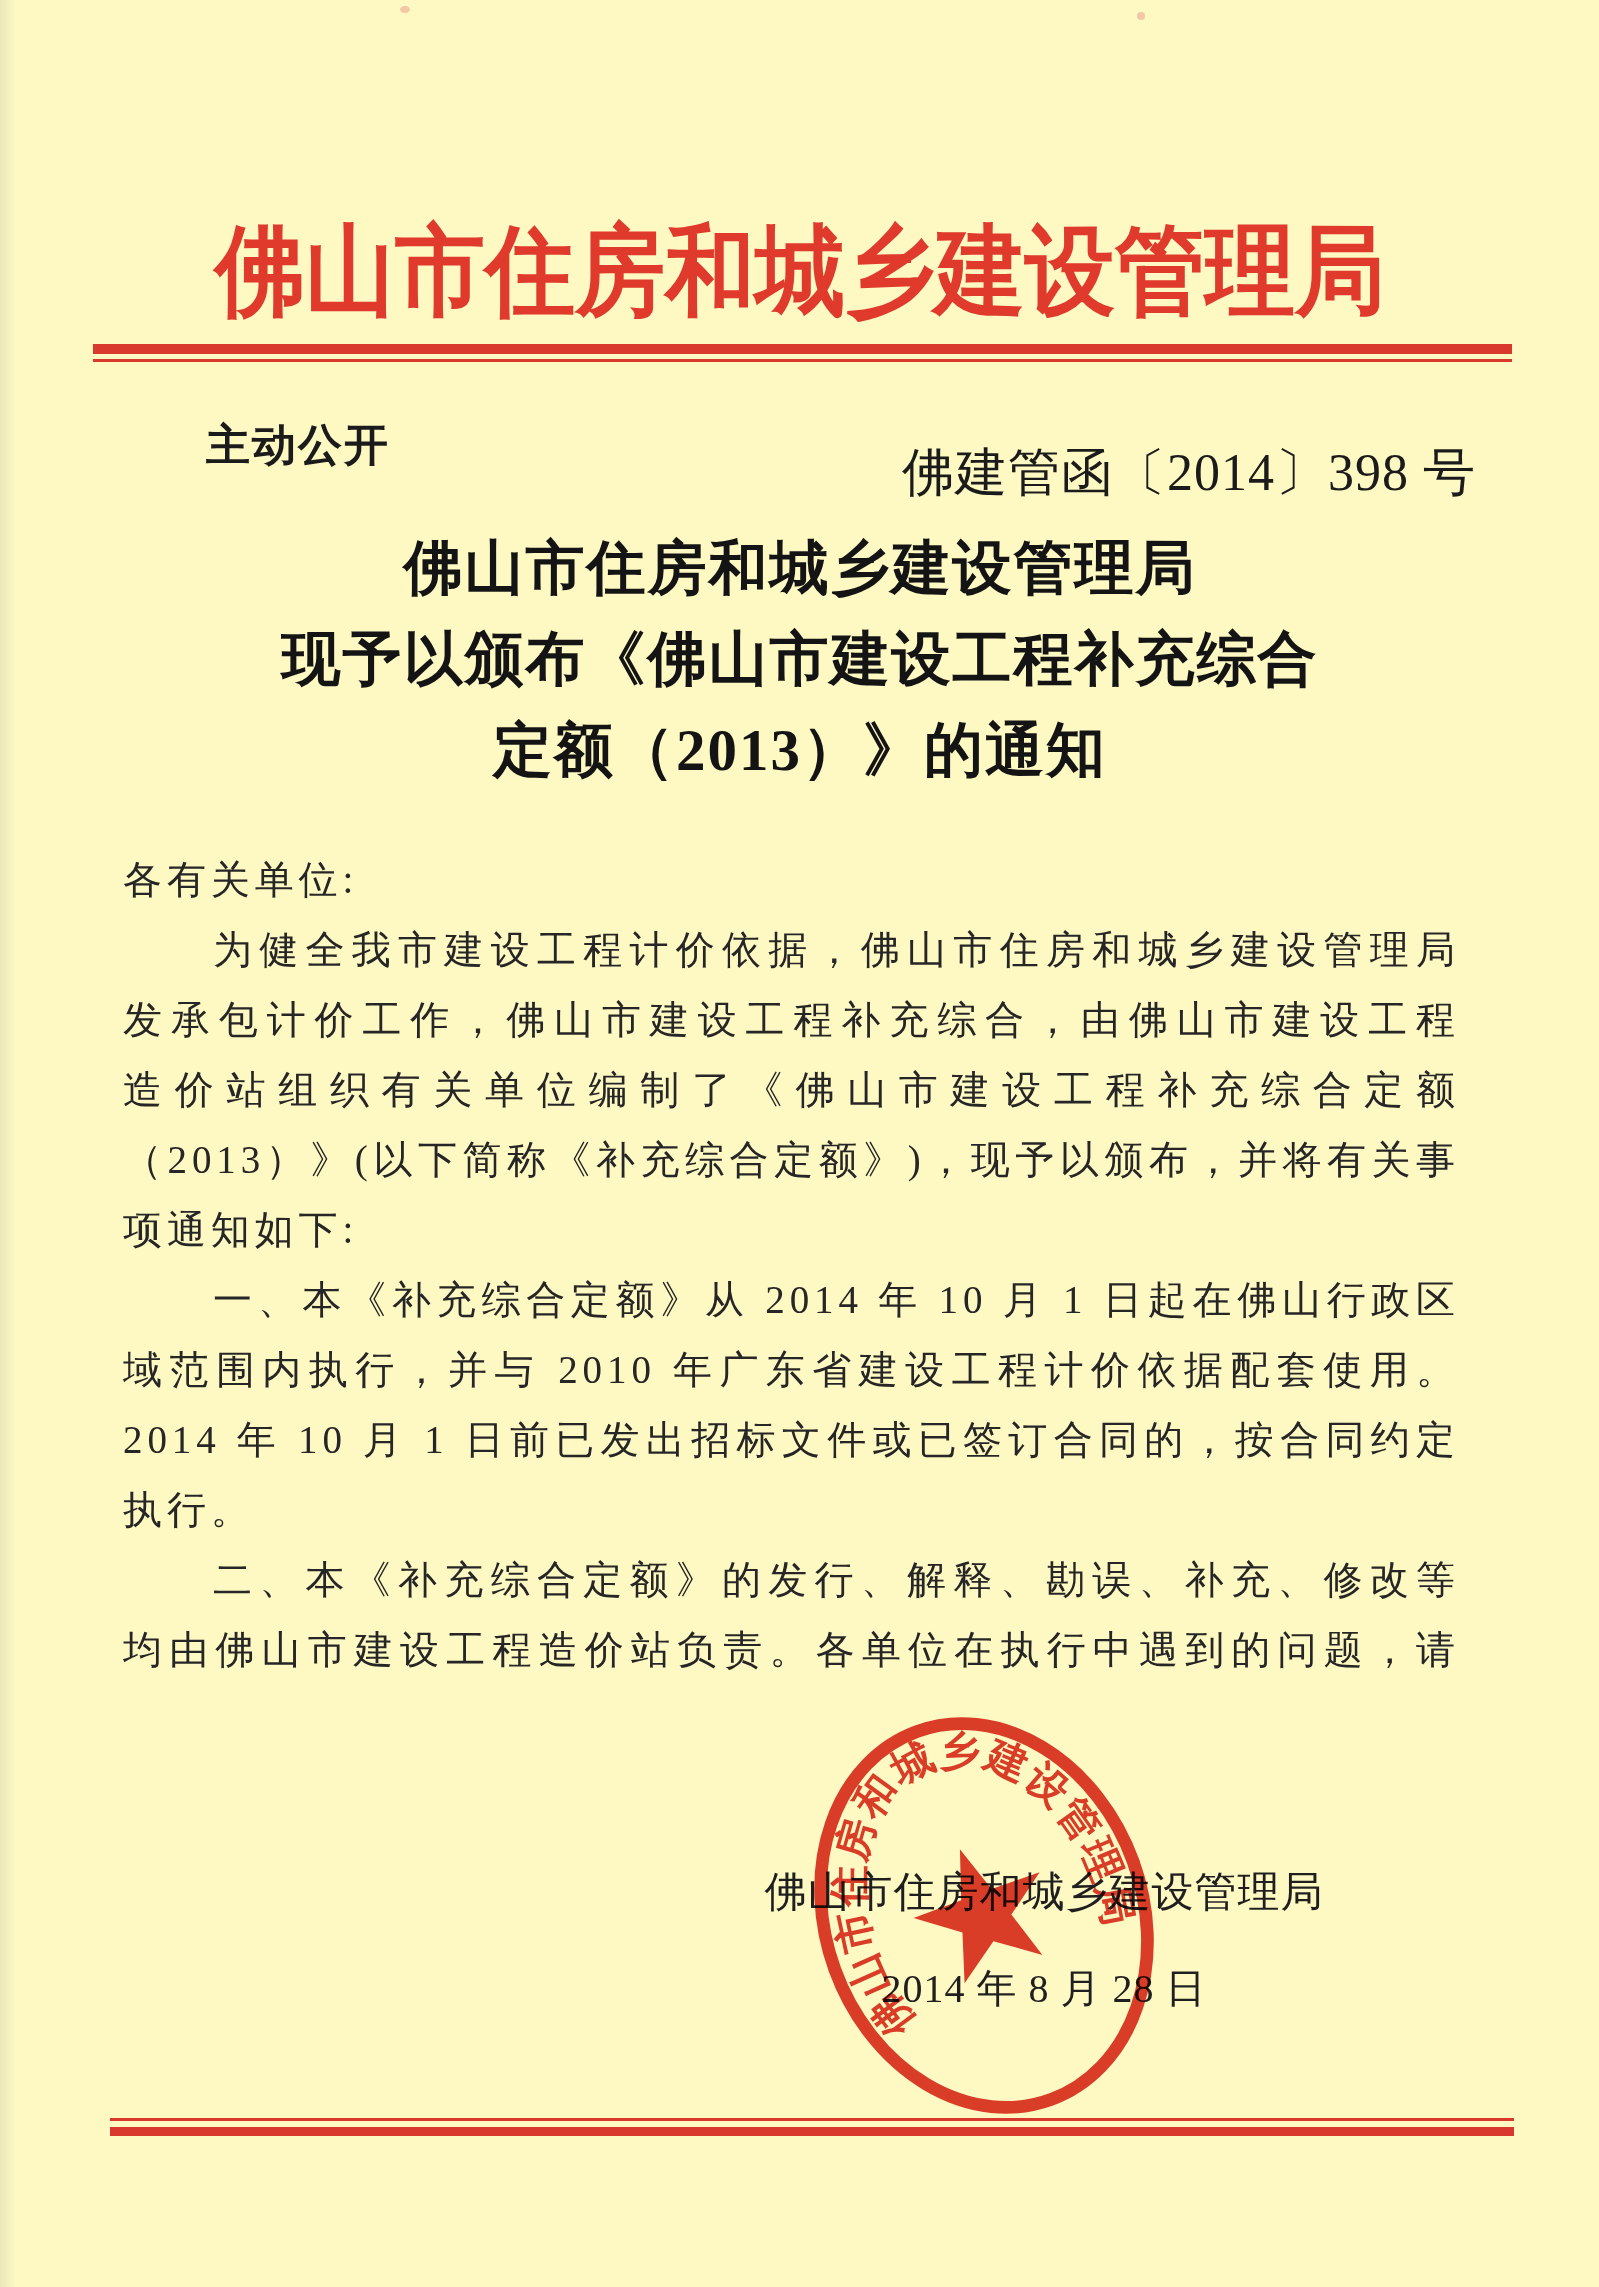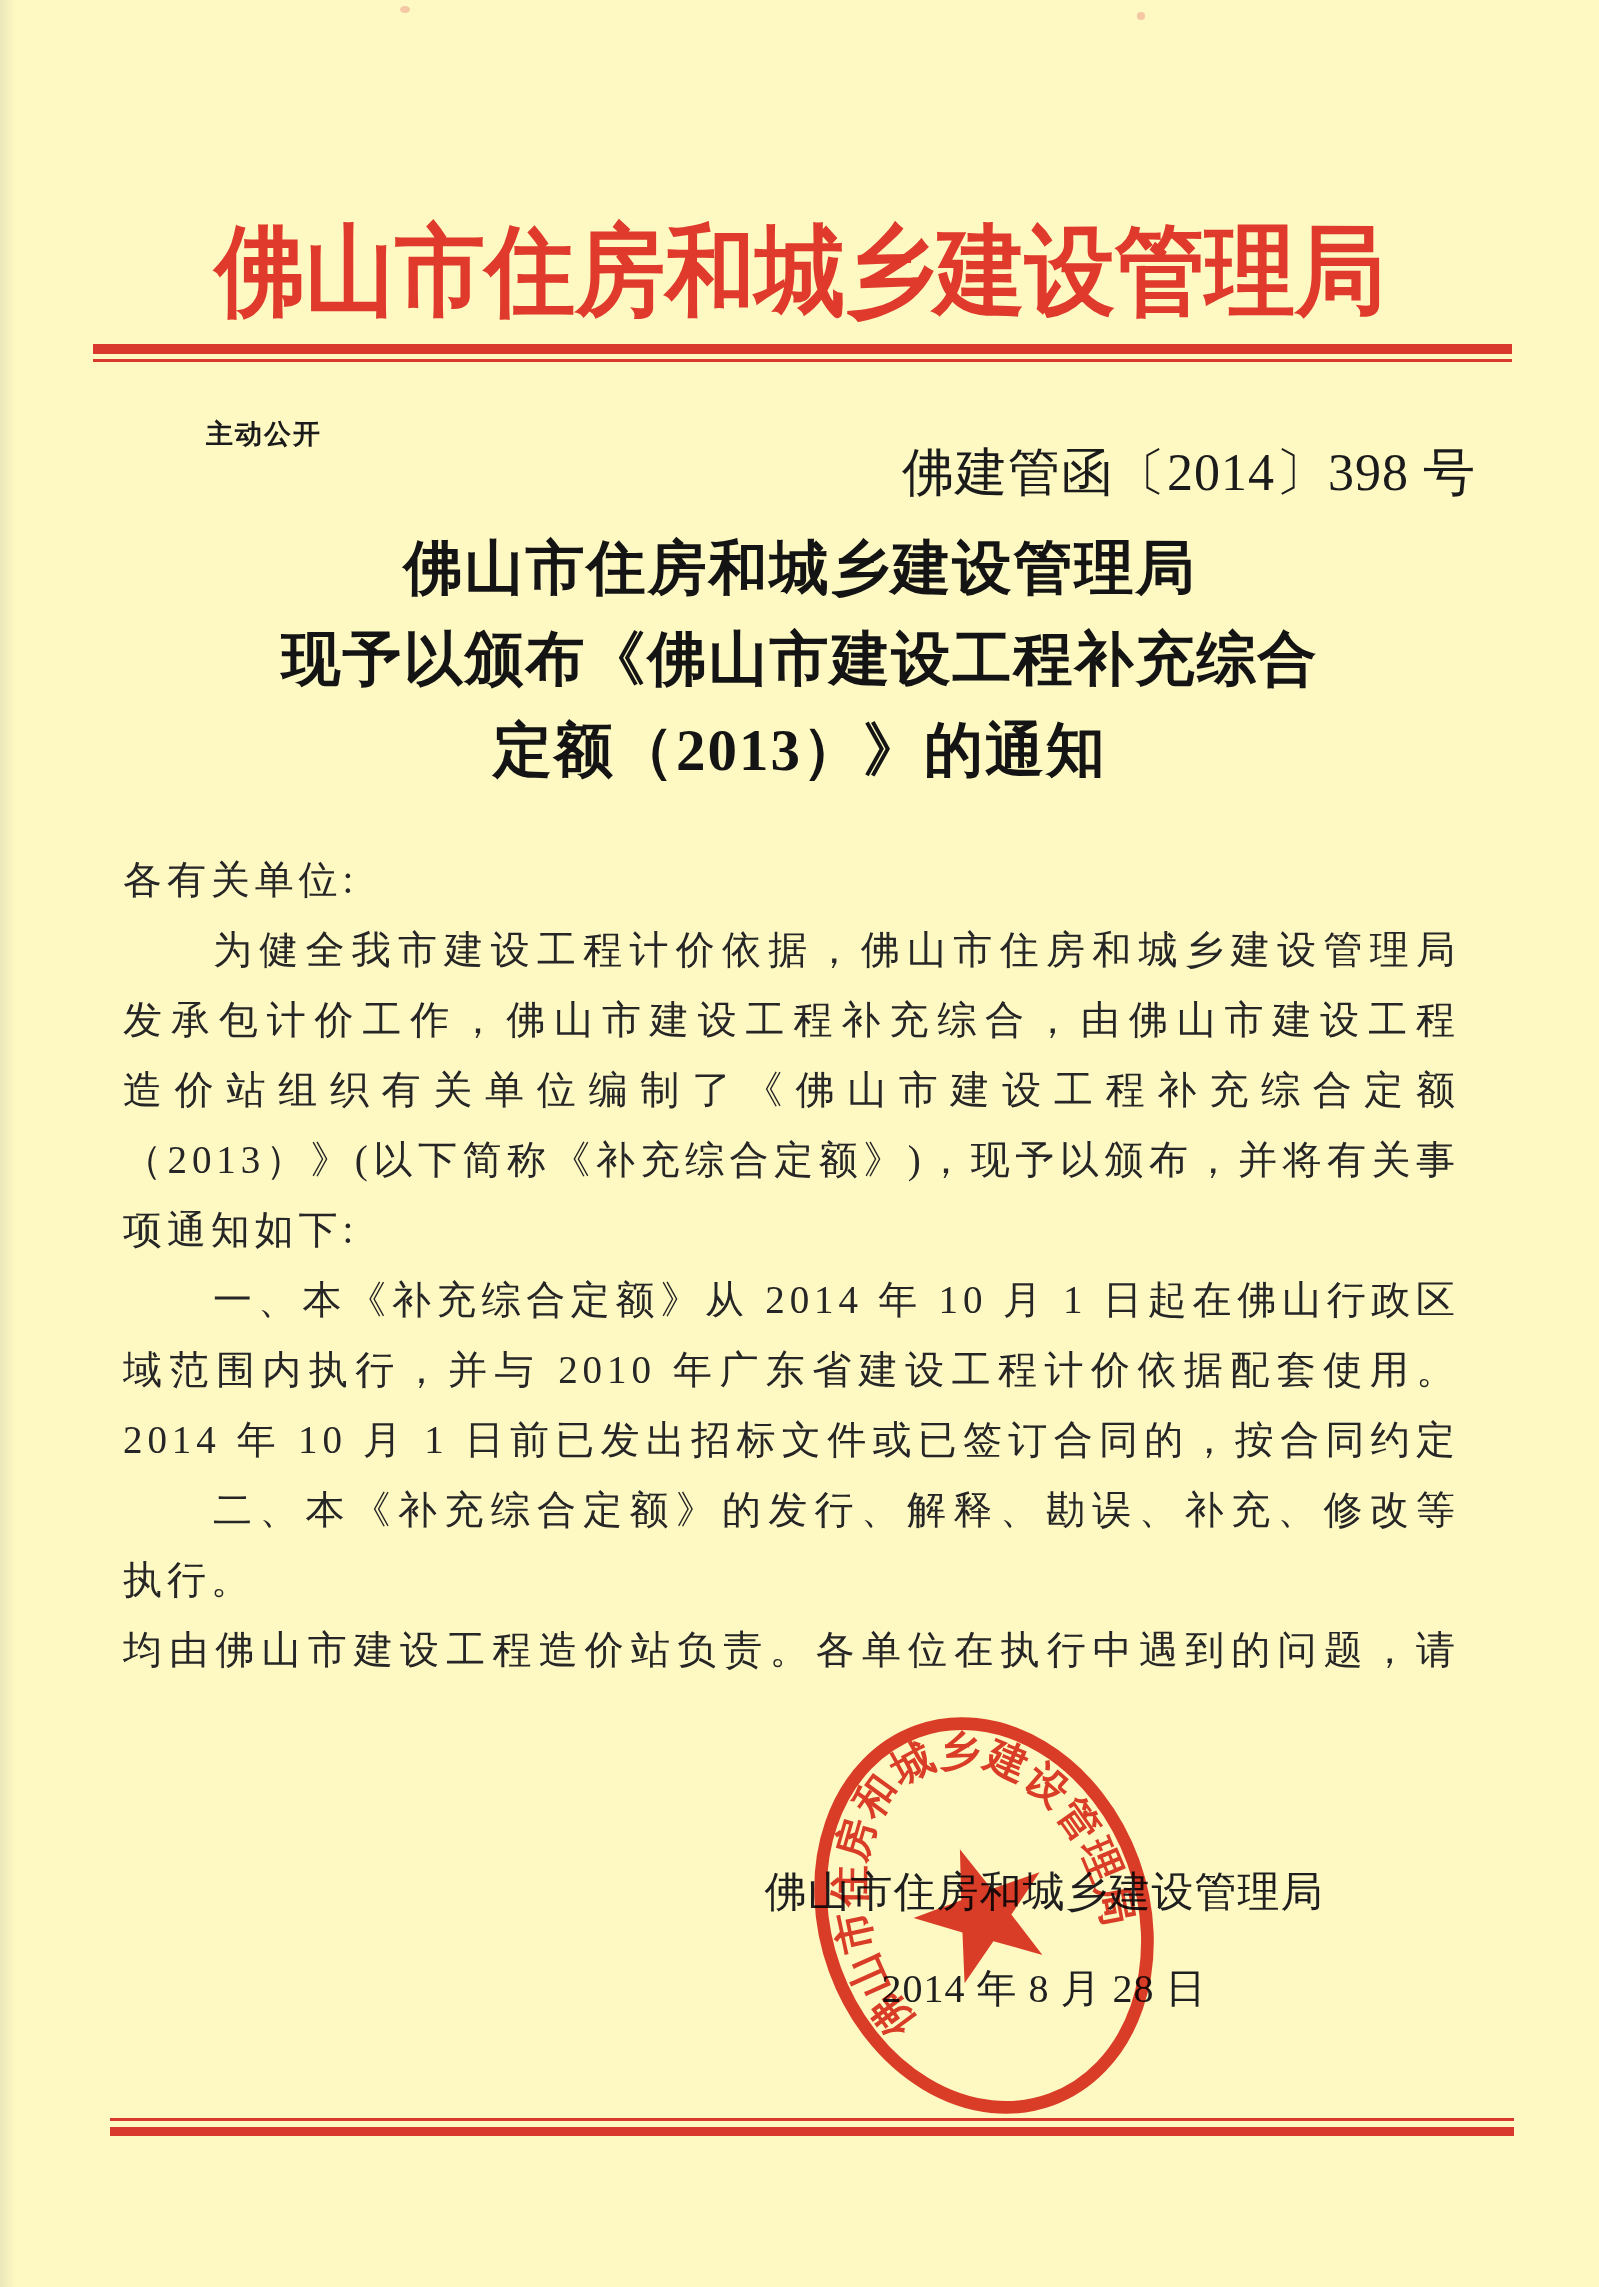--- a/index.html
+++ b/index.html
@@ -27,21 +27,21 @@
     transform:scaleY(1.1);
   }
   .rule-head { position:absolute; left:93px; right:88px; top:344px; }
   .rule-head .bar-thick { height:9.8px; background:#d8392c; }
   .rule-head .bar-thin  { height:2.9px;  background:#d8392c; margin-top:4.9px; }
 
   
   .meta-disclosure {
     position:absolute; left:206px; top:416px;
     font-family:"Liberation Sans","DejaVu Sans",sans-serif;
-    font-weight:600; font-size:27px; letter-spacing:2px; color:#1b1b1b;
+    font-weight:600; font-size:44px; letter-spacing:2px; color:#1b1b1b;
   }
   .meta-docnum {
     position:absolute; left:902px; top:438px;
     font-size:52px; letter-spacing:1px; color:#1b1b1b;
   }
 
   
   .doc-title {
     position:absolute; top:523px; left:0; width:100%;
     text-align:center; font-weight:bold; color:#141414;
@@ -108,22 +108,22 @@
   <div class="body-text">
     <div class="line">各有关单位:</div>
     <div class="line indent fill">为健全我市建设工程计价依据，佛山市住房和城乡建设管理局</div>
     <div class="line fill">发承包计价工作，佛山市建设工程补充综合，由佛山市建设工程</div>
     <div class="line fill">造价站组织有关单位编制了《佛山市建设工程补充综合定额</div>
     <div class="line fill">（2013）》(以下简称《补充综合定额》)，现予以颁布，并将有关事</div>
     <div class="line">项通知如下:</div>
     <div class="line indent fill">一、本《补充综合定额》从 2014 年 10 月 1 日起在佛山行政区</div>
     <div class="line fill">域范围内执行，并与 2010 年广东省建设工程计价依据配套使用。</div>
     <div class="line fill">2014 年 10 月 1 日前已发出招标文件或已签订合同的，按合同约定</div>
+    <div class="line">执行。</div>
     <div class="line indent fill">二、本《补充综合定额》的发行、解释、勘误、补充、修改等</div>
-    <div class="line">执行。</div>
     <div class="line fill">均由佛山市建设工程造价站负责。各单位在执行中遇到的问题，请</div>
   </div>
 
   <div class="signature">
     <div class="org">佛山市住房和城乡建设管理局</div>
     <div class="date">2014 年 8 月 28 日</div>
   </div>
 
   <svg class="seal" viewBox="0 0 385 445">
     <g transform="rotate(-20 192 222)" fill="none" stroke="none">

